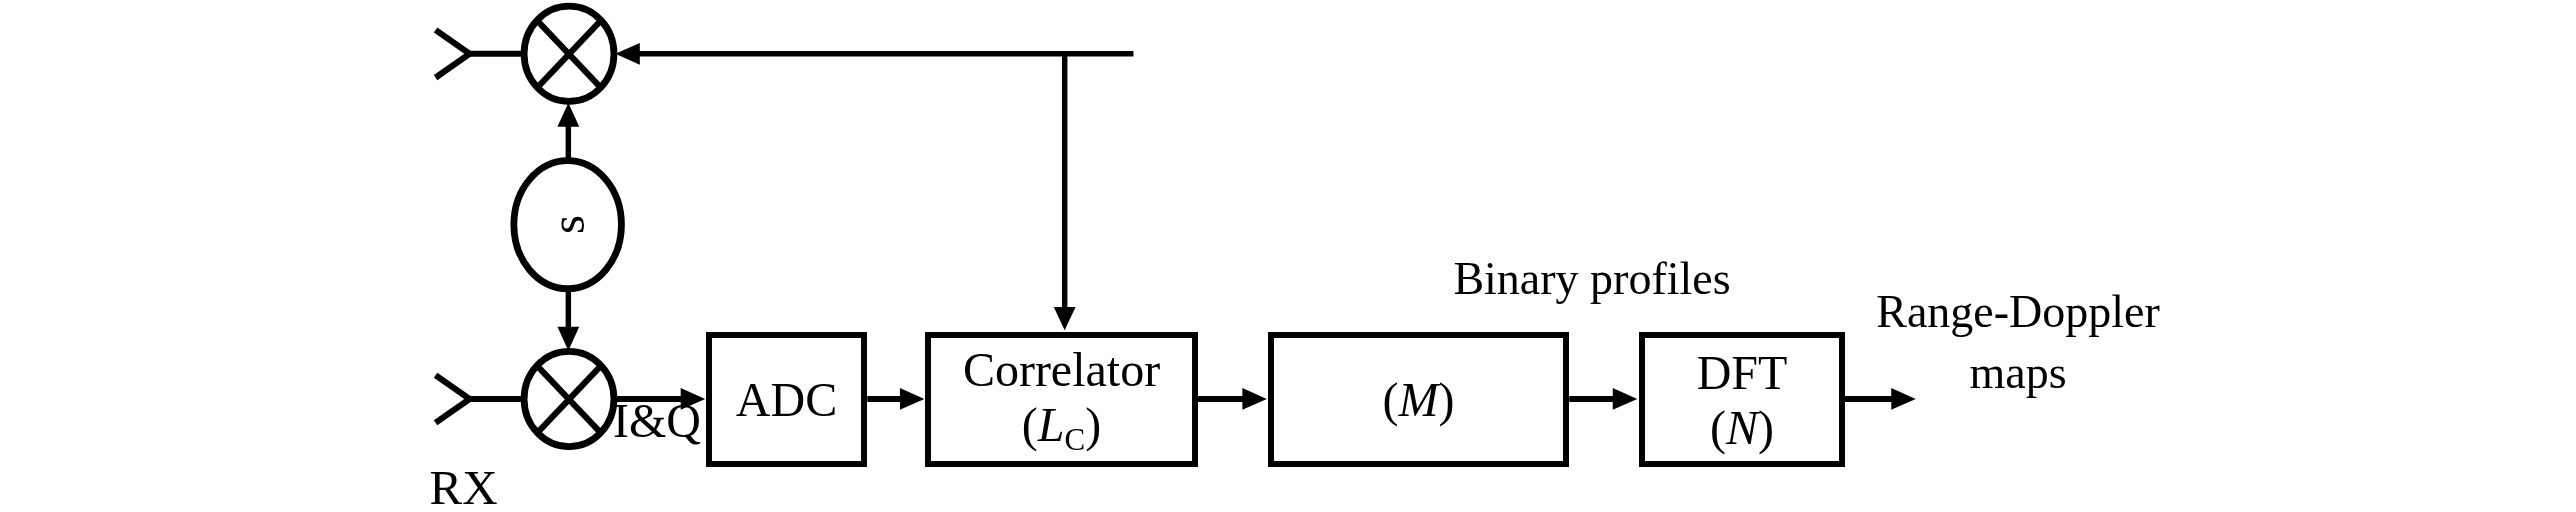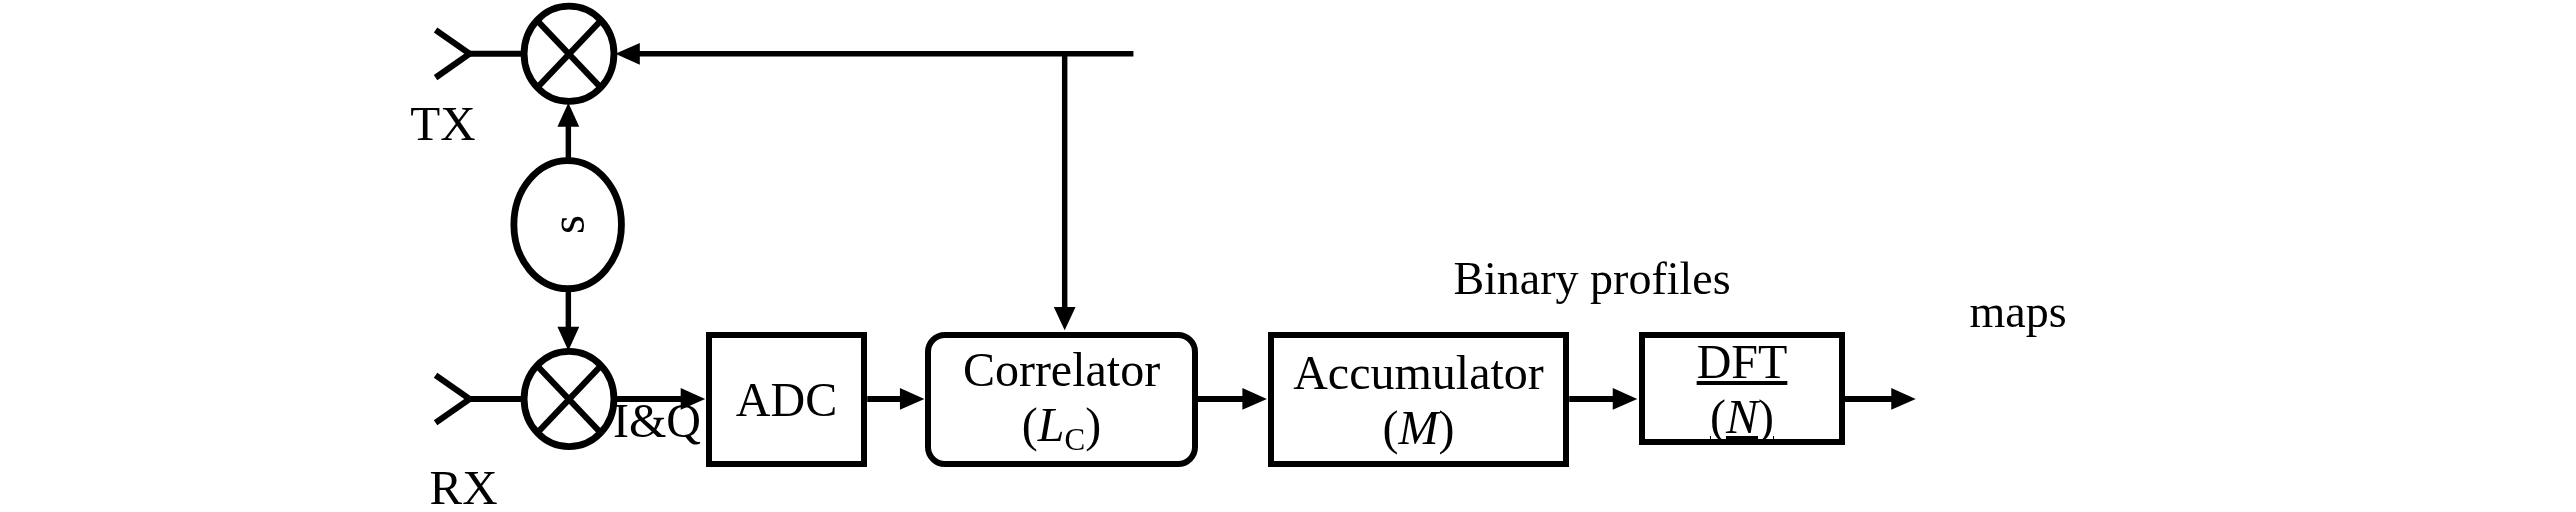--- a/index.html
+++ b/index.html
@@ -115,41 +115,40 @@
     <g stroke-width="9">
       <path d="M2707,586 L2778,586"></path>
       <polygon points="2812,586 2776,570 2776,602" fill="#000" stroke="none"></polygon>
     </g>
   </svg>
 
   <div class="box" style="left:706px; top:332px; width:161px; height:135px;">
     <div>ADC</div>
   </div>
 
-  <div class="box" style="left:925px; top:332px; width:273px; height:135px;border-radius:20px;">
+  <div class="box" style="left:925px; top:332px; width:273px; height:135px;">
     <div>Correlator</div>
     <div class="param"><span>(</span><span class="sym">L</span><span class="sub">C</span><span>)</span></div>
   </div>
 
   <div class="box" style="left:1268px; top:332px; width:301px; height:135px;">
-    <div>Accumulator</div>
     <div class="param"><span>(</span><span class="sym">M</span><span>)</span></div>
   </div>
 
-  <div class="box" style="left:1639px; top:332px; width:206px; height:113px;text-decoration:underline;">
+  <div class="box" style="left:1639px; top:332px; width:206px; height:135px;">
     <div>DFT</div>
     <div class="param"><span>(</span><span class="sym">N</span><span>)</span></div>
   </div>
 
-  <div class="lbl tx-label">TX</div>
   <div class="lbl rx-label">RX</div>
   <div class="lbl iq-label">I&amp;Q</div>
   <div class="lbl osc-label">s</div>
 
 
   <div class="lbl center range-profiles-label">Binary profiles</div>
 
   <div class="lbl center range-doppler-label">
+    <div>Range-Doppler</div>
     <div>maps</div>
   </div>
 
 </div>
 
 
 </body></html>

